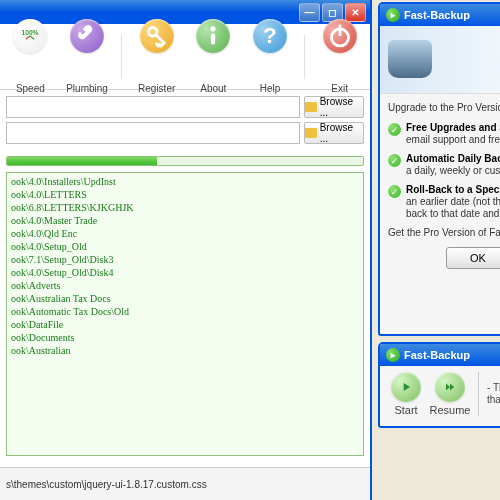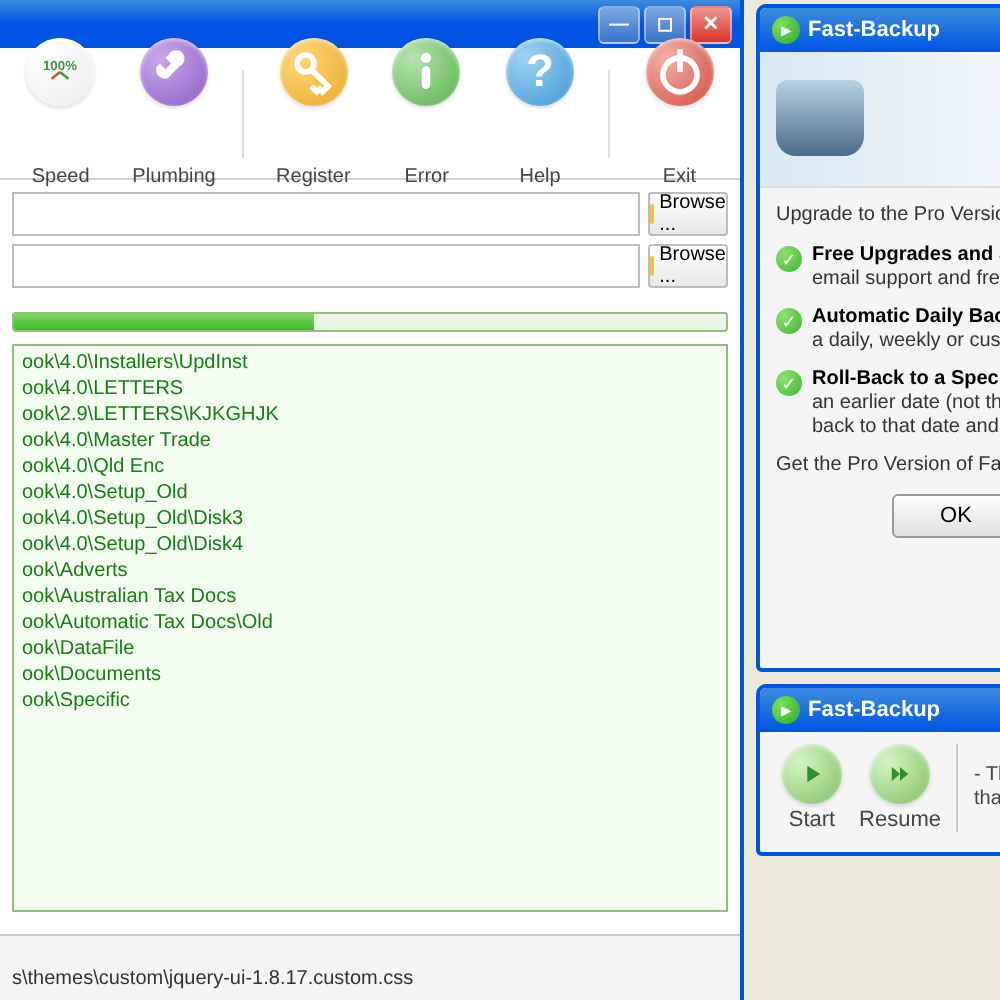--- a/index.html
+++ b/index.html
@@ -23,31 +23,31 @@
 .ic-options { background: radial-gradient(circle at 30% 30%, #c9a8e8, #8e5cc9); }
 .ic-register { background: radial-gradient(circle at 30% 30%, #ffd77a, #e8a826); }
 .ic-about { background: radial-gradient(circle at 30% 30%, #b7e4b0, #56b14a); }
 .ic-help { background: radial-gradient(circle at 30% 30%, #9fd2f3, #3b97d6); }
 .ic-exit { background: radial-gradient(circle at 30% 30%, #f3b0a8, #d64a3b); }
 .tool-sep { width: 1px; height: 44px; background: #e0e0e0; margin: 0 2px; }
 
 .path-rows { padding: 6px 6px 4px 6px; }
 .path-row { display: flex; gap: 4px; margin-bottom: 4px; }
 .path-input { flex: 1; height: 22px; border: 1px solid #bcbcbc; background: #fff; padding: 0 4px; font-size: 11px; }
-.browse-btn { width: 40px; height: 22px; display: flex; align-items: center; justify-content: flex-end; gap: 3px; border: 1px solid #bcbcbc; background: linear-gradient(to bottom,#fefefe,#e8e8e8); font-size: 10px; cursor: pointer; border-radius: 2px; }
+.browse-btn { width: 60px; height: 22px; display: flex; align-items: center; justify-content: flex-end; gap: 3px; border: 1px solid #bcbcbc; background: linear-gradient(to bottom,#fefefe,#e8e8e8); font-size: 10px; cursor: pointer; border-radius: 2px; }
 .browse-btn .folder { width: 12px; height: 10px; background: #f0c040; border-radius: 1px; position: relative; }
 
 .progress-wrap { padding: 4px 6px 6px 6px; }
 .progress { width: 100%; height: 10px; border: 1px solid #8fc080; background: #eaf5e6; border-radius: 2px; overflow: hidden; }
 .progress-bar { height: 100%; width: 42%; background: linear-gradient(to bottom,#7fd95f,#3cb82c); }
 
 .file-list { margin: 0 6px 4px 6px; height: 284px; border: 1px solid #8fc080; background: #f3fdf0; overflow: hidden; padding: 2px 4px; }
-.file-list div { font-size: 10px; color: #1a7a1a; line-height: 13px; white-space: nowrap; overflow: hidden; }
-
-.status-bar { position: absolute; bottom: 0; left: 0; right: 0; height: 20px; border-top: 1px solid #ccc; background: #f4f4f4; display: flex; padding: 16px 6px; font-size: 10px; color: #333; }
+.file-list div { font-size: 10px; color: #1a7a1a; line-height: 13px; white-space: nowrap; overflow: hidden; font-family: Liberation Serif, serif; }
+
+.status-bar { position: absolute; bottom: 0; left: 0; right: 0; height: 20px; border-top: 1px solid #ccc; background: #f4f4f4; display: flex; align-items: center; padding: 16px 6px; font-size: 10px; color: #333; }
 
 
 .dialog { position: absolute; border: 2px solid #0054e3; background: #f5f5f5; border-radius: 5px 5px 3px 3px; overflow: hidden; }
 .dlg-titlebar { height: 22px; background: linear-gradient(to bottom,#3c8cde,#0054e3); display: flex; align-items: center; padding: 0 6px; color: #fff; font-size: 11px; font-weight: bold; gap: 4px; }
 .dlg-titlebar .tb-icon { width: 14px; height: 14px; border-radius: 50%; background: radial-gradient(circle at 30% 30%,#7fe05f,#2ca82c); display: flex; align-items: center; justify-content: center; font-size: 9px; color: #fff; }
 
 .dlg-upgrade { left: 378px; top: 2px; width: 200px; height: 334px; }
 .dlg-upgrade .banner { height: 68px; background: linear-gradient(to right,#d9e8f5,#fff); position: relative; overflow: hidden; border-bottom: 1px solid #ddd; }
 .banner-disk { position: absolute; left: 8px; top: 14px; width: 44px; height: 38px; background: linear-gradient(to bottom,#b7d2e6,#4a6b8a); border-radius: 6px 6px 10px 10px; }
 .banner-glow { position: absolute; right: -30px; top: -20px; width: 120px; height: 120px; border-radius: 50%; background: radial-gradient(circle,#c3e7ff 0%,transparent 60%); }
@@ -110,21 +110,21 @@
       </div>
       <span class="tool-label">Register</span>
     </div>
     <div class="tool-item">
       <div class="tool-icon ic-about">
         <svg viewBox="0 0 24 24">
             <circle cx="12" cy="7" r="1.8" fill="#fff"></circle>
             <rect x="10.5" y="10" width="3" height="8" rx="1.5" fill="#fff"></rect>
           </svg>
       </div>
-      <span class="tool-label">Error</span>
+      <span class="tool-label">About</span>
     </div>
     <div class="tool-item">
       <div class="tool-icon ic-help">
         <svg viewBox="0 0 24 24">
             <text x="12" y="17" text-anchor="middle" font-size="16" font-weight="bold" fill="#fff">?</text>
           </svg>
       </div>
       <span class="tool-label">Help</span>
     </div>
     <div class="tool-sep"></div>
@@ -158,32 +158,32 @@
 
   <div class="progress-wrap">
     <div class="progress">
         <div class="progress-bar" id="progress-fill" style="width: 42%;"></div>
       </div>
   </div>
 
   <div class="file-list" id="file-list">
       <div>ook\4.0\Installers\UpdInst</div>
       <div>ook\4.0\LETTERS</div>
-      <div>ook\2.9\LETTERS\KJKGHJK</div>
+      <div>ook\6.8\LETTERS\KJKGHJK</div>
       <div>ook\4.0\Master Trade</div>
       <div>ook\4.0\Qld Enc</div>
       <div>ook\4.0\Setup_Old</div>
-      <div>ook\4.0\Setup_Old\Disk3</div>
+      <div>ook\7.1\Setup_Old\Disk3</div>
       <div>ook\4.0\Setup_Old\Disk4</div>
       <div>ook\Adverts</div>
       <div>ook\Australian Tax Docs</div>
       <div>ook\Automatic Tax Docs\Old</div>
       <div>ook\DataFile</div>
       <div>ook\Documents</div>
-      <div>ook\Specific</div>
+      <div>ook\Australian</div>
     </div>
 
   <div class="status-bar">
       <span>s\themes\custom\jquery-ui-1.8.17.custom.css</span>
     </div>
 </div>
 
 <div class="dialog dlg-upgrade">
   <div class="dlg-titlebar">
     <span class="tb-icon">▸</span>

